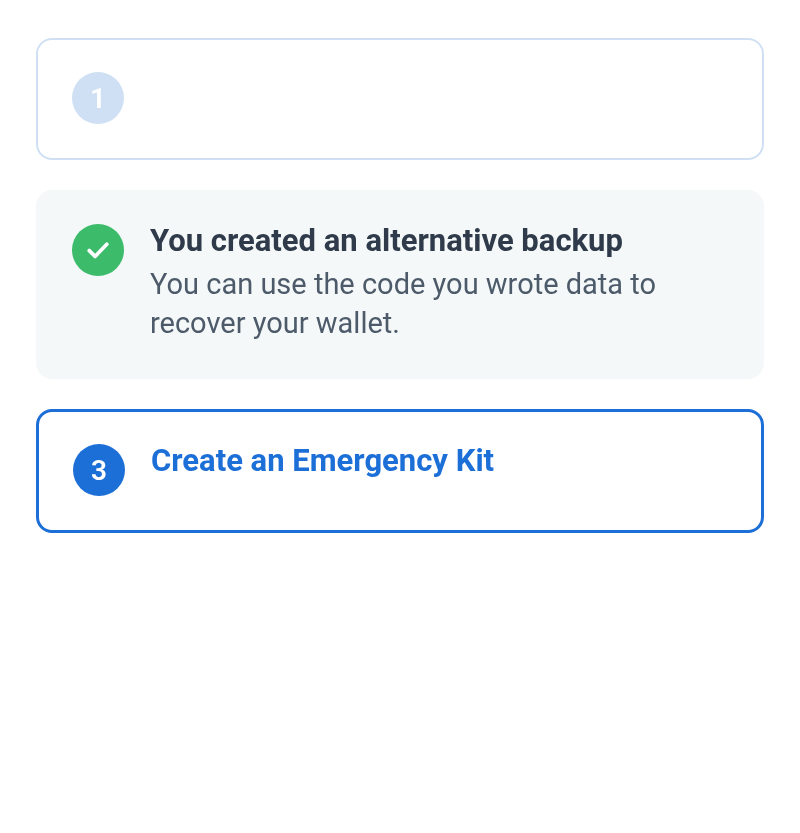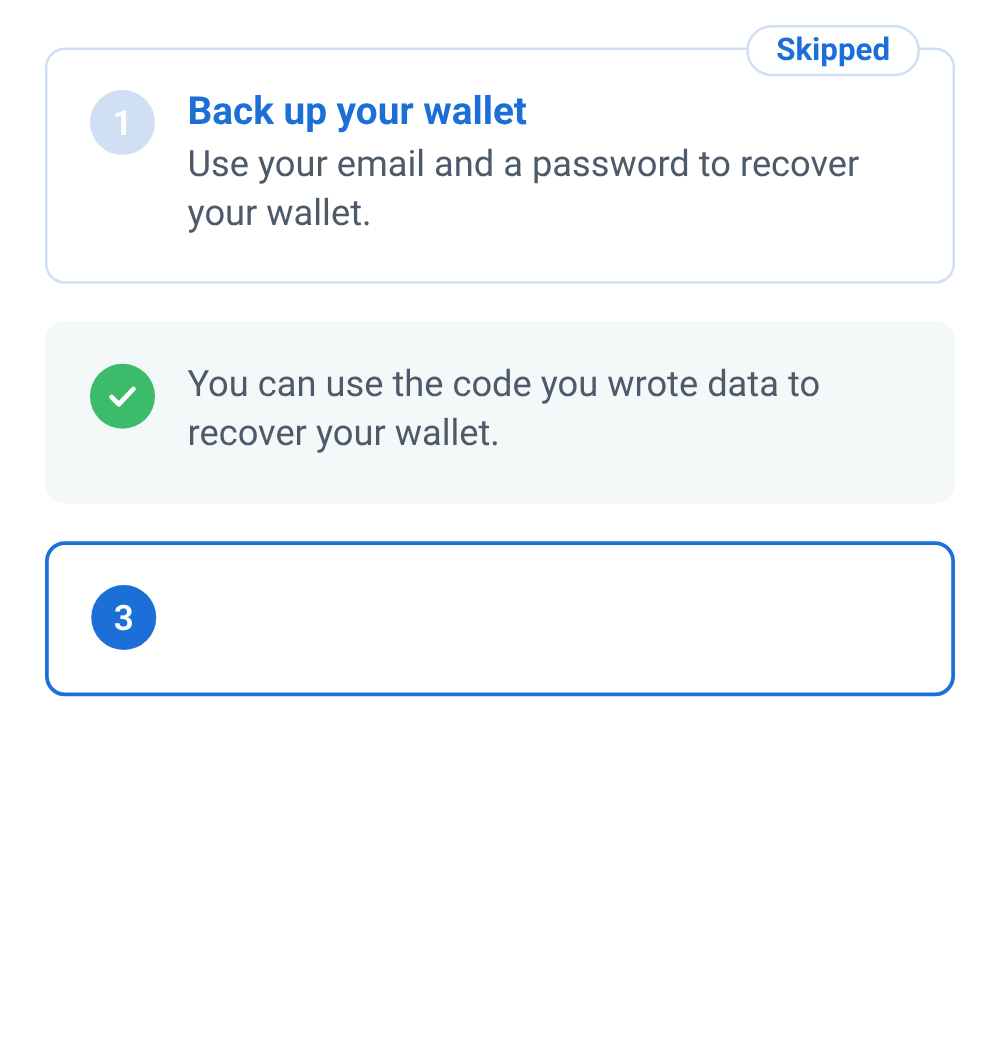--- a/index.html
+++ b/index.html
@@ -87,38 +87,35 @@
     color: #1d6fd8;
   }
   .check-svg { width: 28px; height: 28px; }
 </style>
 </head>
 <body>
 
 <div class="steps">
 
   <div class="card card-skipped">
-    <div class="status-pill">Skipped</div>
     <div class="badge badge-num-light">1</div>
-    <div class="content">
-      <div class="title title-blue">Back up your wallet</div>
-      <div class="desc">Use your email and a password to recover your wallet.</div>
-    </div>
   </div>
 
   <div class="card card-completed">
     <div class="badge badge-check">
       <svg class="check-svg" viewBox="0 0 24 24" fill="none" stroke="#ffffff" stroke-width="3.2" stroke-linecap="round" stroke-linejoin="round">
         <polyline points="4.5 12.5 9.5 17.5 19.5 7"></polyline>
       </svg>
     </div>
     <div class="content">
+      <div class="title title-dark">You created an alternative backup</div>
       <div class="desc">You can use the code you wrote data to recover your wallet.</div>
     </div>
   </div>
 
   <div class="card card-active">
     <div class="badge badge-num-active">3</div>
     <div class="content">
+      <div class="title title-blue">Create an Emergency Kit</div>
     </div>
   </div>
 
 </div>
 
 </body></html>

